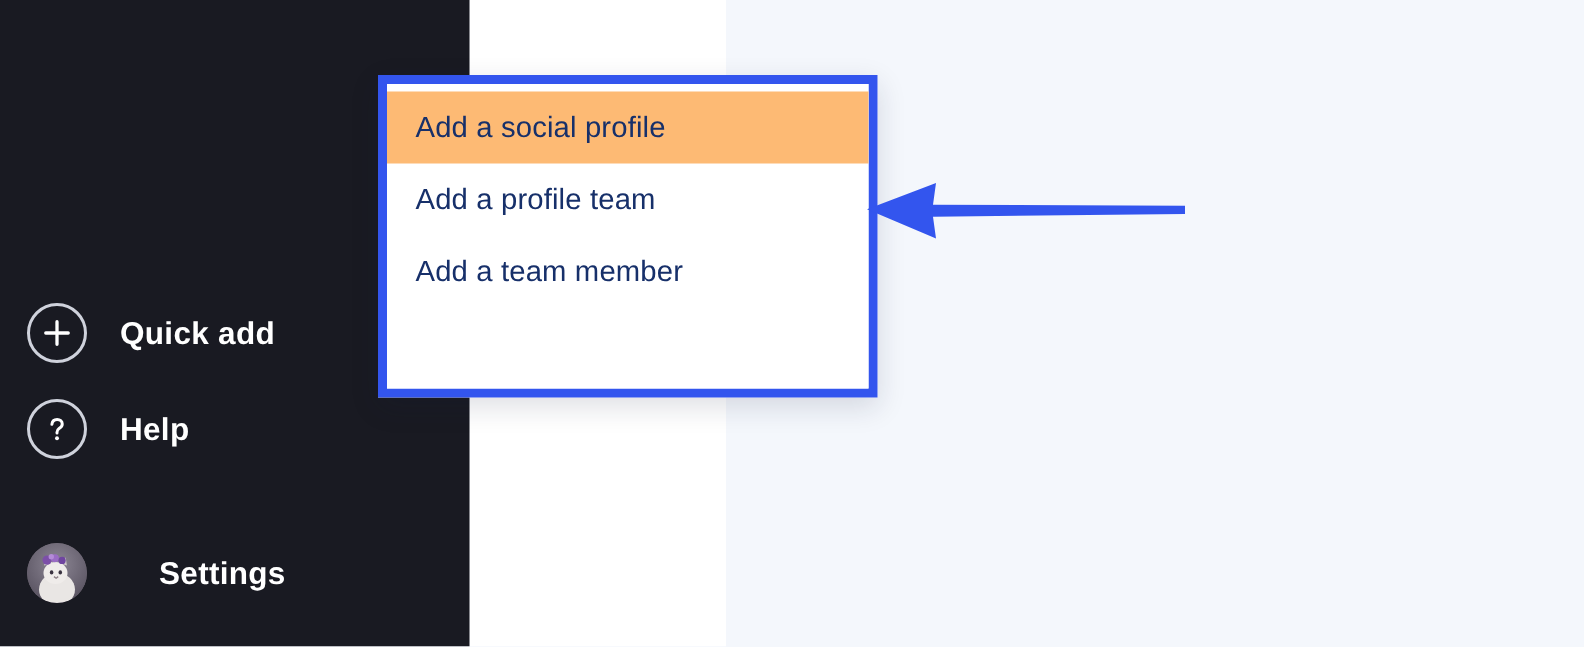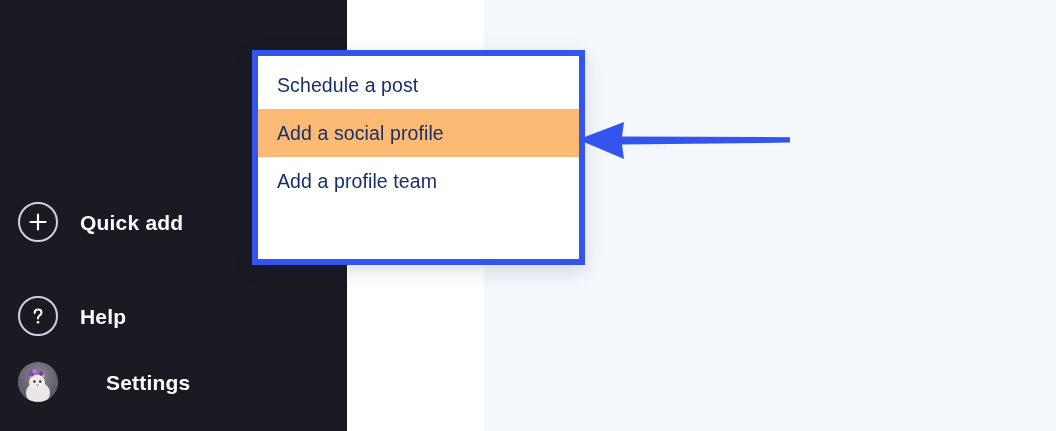--- a/index.html
+++ b/index.html
@@ -39,21 +39,20 @@
 
   
   #sidebar {
     position: absolute;
     left: 0;
     top: 0;
     width: 313px;
     height: 431px;
     background: #191a22;
     z-index: 5;
-    padding-left: 34px;
   }
   .sidebar-item {
     position: absolute;
     left: 18px;
     display: flex;
     align-items: center;
     gap: 22px;
     cursor: pointer;
     user-select: none;
   }
@@ -71,21 +70,21 @@
     border-radius: 50%;
     border: 2px solid #cfd2dc;
     box-sizing: border-box;
     display: flex;
     align-items: center;
     justify-content: center;
     flex: 0 0 auto;
   }
   .circle-icon svg { display: block; }
   #sidebar-item-quick-add { top: 202px; }
-  #sidebar-item-help      { top: 296px; }
+  #sidebar-item-help      { top: 266px; }
   #sidebar-item-settings  { top: 362px; gap: 48px; }
 
   
   #avatar {
     width: 40px;
     height: 40px;
     border-radius: 50%;
     overflow: hidden;
     flex: 0 0 auto;
     position: relative;
@@ -201,23 +200,23 @@
           </g>
         </svg>
       </span>
       <span class="si-label">Settings</span>
     </div>
 
   </nav>
 
   <div id="quick-add-menu">
     <div id="menu-list">
-      <div class="menu-item">Schedule a post</div>
       <div class="menu-item is-highlighted">Add a social profile</div>
       <div class="menu-item">Add a profile team</div>
+      <div class="menu-item">Add a team member</div>
     </div>
   </div>
 
   <div id="annotation-arrow">
     <svg width="220" height="54" viewBox="0 0 220 54" aria-hidden="true">
       <path d="M0 26.5 L46 9 L44 23.5 L212 24.2 L212 29.6 L44 31.5 L46 46 Z" fill="#3355ee"></path>
     </svg>
   </div>
 
 </div>

